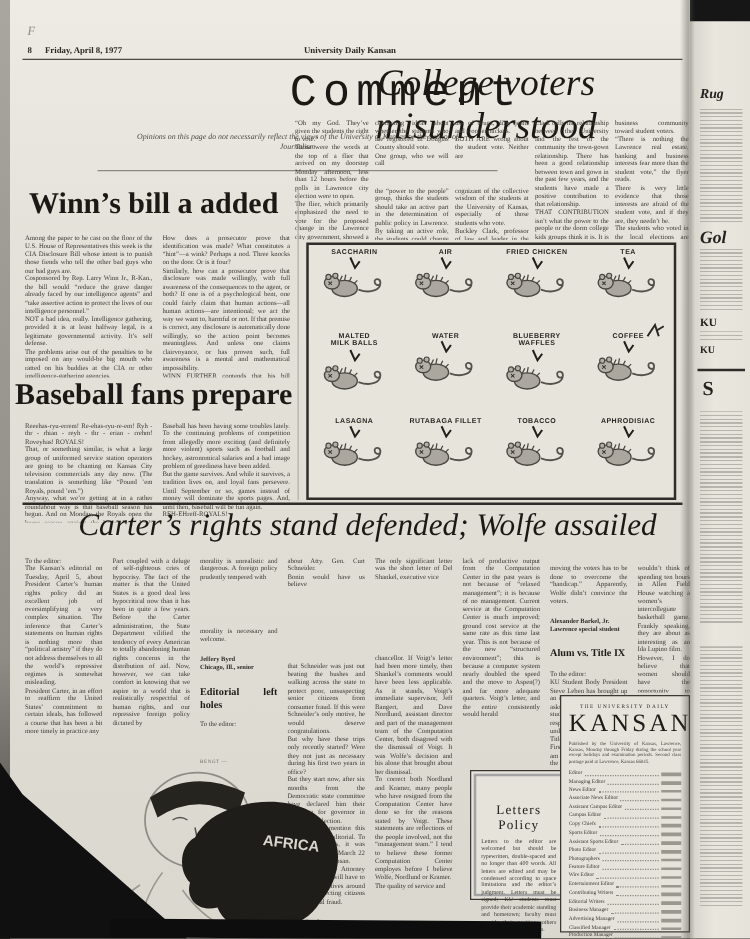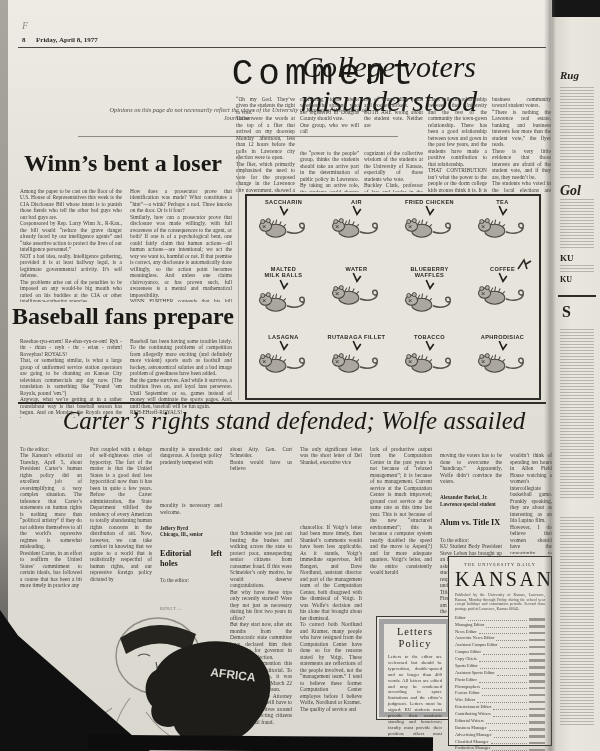--- a/index.html
+++ b/index.html
@@ -41,21 +41,21 @@
     letter-spacing:.4px; color:#2a2825; text-align:center; white-space:pre-line; line-height:1.1; }
 
   .lsub { font-weight:bold; font-size:8.2px; color:#1d1b17; margin:3px 0 2px; white-space:normal; }
   .sig { font-weight:bold; font-size:5.2px; color:#2e2c28; margin:2px 0; white-space:pre-line; text-align:left; }
   .small-lead { margin-bottom:1px; }
 
   .readers-box { position:absolute; border-top:1px solid #4a4843; text-align:center; padding-top:6px; }
   .readers-title { font-size:19px; letter-spacing:7px; color:#1d1b17; }
 
   .policy-box { position:absolute; border:1px solid #3a3833; padding:2px; background:#e6e3db; }
-  .policy-inner { border:5px solid #a3a3a3; padding:0 4px; height:100%; }
+  .policy-inner { border:2px solid #a3a3a3; padding:20px 4px; height:100%; }
   .policy-title { text-align:center; font-size:10.5px; letter-spacing:1px; color:#23211d; line-height:1.15; margin:2px 0 4px; white-space:pre-line; }
   .policy-body { font-size:4.7px; line-height:1.25; text-align:justify; color:#3c3a35; }
 
   .kansan-box { position:absolute; border:1px solid #3a3833; background:#e6e3db; padding:5px 6px; }
   .kansan-top { text-align:center; font-size:4.2px; letter-spacing:1.2px; color:#2e2c28; }
   .kansan-name { text-align:center; font-size:20px; letter-spacing:2.5px; color:#1d1b17; margin:1px 0 2px; }
   .kansan-info { font-size:3.9px; line-height:1.2; text-align:justify; color:#4a4843; margin-bottom:3px; }
   .role-row { display:flex; align-items:flex-end; font-size:4.3px; color:#3c3a35; line-height:1.6; }
   .role-lead { flex:1; border-bottom:1px dotted #8d8a84; margin:0 2px 1px; }
   .role-blur { width:16px; height:2.5px; background:#9a978f; margin-bottom:1px; }
@@ -105,20 +105,21 @@
     <div class="sliver-h" style="left:10px;top:286px;font-size:16px">S</div>
     <div class="bars" style="left:8px;top:312px;width:34px;height:170px"></div>
     <div class="bars" style="left:8px;top:500px;width:34px;height:210px"></div>
   </div>
 
   <div class="paper-main">
 
     <div class="pencil" style="left:14px;top:20px">F</div>
     <div class="hdr-small" style="left:14px;top:36px">8</div>
     <div class="hdr-small" style="left:28px;top:36px">Friday, April 8, 1977</div>
+    <div class="hdr-small" style="left:0;right:0;top:36px;text-align:center">University Daily Kansan</div>
     <div class="rule" style="left:10px;top:47px;width:528px"></div>
 
     <div class="masthead-title" style="left:50px;top:54px;width:360px">Comment</div>
     <div class="masthead-sub" style="left:95px;top:106px;width:270px">Opinions on this page do not necessarily reflect the views of the University of Kansas or the School of Journalism</div>
     <div class="rule" style="left:70px;top:136px;width:320px;background:#8d8a84"></div>
 
     <div class="headline-i" style="left:222px;top:50px;width:318px;font-size:30px">College voters misunderstood</div>
     <div class="txt" style="left:228px;top:96px;width:59px;height:96px">“Oh my God. They’ve given the students the right to vote.”
 Those were the words at the top of a flier that arrived on my doorstep Monday afternoon, less than 12 hours before the polls in Lawrence city election were to open.
 The flier, which primarily emphasized the need to vote for the proposed change in the Lawrence city government, showed a picture of Judy Garland talking to a jackass that was wearing a suit. The words were displayed as they appeared to be attributed to Miss Garland.
@@ -136,21 +137,21 @@
 Were student interest to increase, as Clark thinks it should, both groups would be surprised at the positive results.</div>
 
     <div class="txt" style="left:292px;top:150px;width:59px;height:42px">the “power to the people” group, thinks the students should take an active part in the determination of public policy in Lawrence. By taking an active role, the students could change the social and economic framework of this community, the power to the people group thinks.
 The other group, which we will call the “dorm college kids” group, thinks that if the dorm college kids are active in local politics, the city will be</div>
     <div class="txt" style="left:356px;top:150px;width:59px;height:42px">cognizant of the collective wisdom of the students at the University of Kansas, especially of those students who vote.
 Buckley Clark, professor of law and leader in the city commission race, said Wednesday that the community, in general, had an unfounded fear of the potential college voters.
 Students should take a more active roll, Clark said, and if they did, the entire community would benefit.</div>
 
     <div class="vrule" style="left:230px;top:150px;height:250px"></div>
 
-    <div class="headline-b" style="left:8px;top:150px;width:214px;font-size:24px">Winn’s bent a loser</div>
+    <div class="headline-b" style="left:8px;top:150px;width:214px;font-size:24px">Winn’s bill a added</div>
     <div class="txt" style="left:12px;top:188px;width:102px;height:114px">Among the paper to be cast on the floor of the U.S. House of Representatives this week is the CIA Disclosure Bill whose intent is to punish those fiends who tell the other bad guys who our bad guys are.
 Cosponsored by Rep. Larry Winn Jr., R-Kan., the bill would “reduce the grave danger already faced by our intelligence agents” and “take assertive action to protect the lives of our intelligence personnel.”
 NOT a bad idea, really. Intelligence gathering, provided it is at least halfway legal, is a legitimate governmental activity. It’s self defense.
 The problems arise out of the penalties to be imposed on any would-be big mouth who ratted on his buddies at the CIA or other intelligence-gathering agencies.
 The particulars of the bill, as stated in one of Winn’s numerous press releases, say:
 “This bill will provide up to 10 years in prison and a $10,000 fine for identifying or hinting at the identity of any person who at anytime has been engaged in intelligence activities.
 “In the case of any agency employe or ex-employe who has pledged secrecy, the bill stipulates the prosecutors must prove only that the disclosure was made ‘willingly.’
 “. . . For all other persons, the prosecutor must prove that the identification was made with the awareness that the consequences may threaten the safety of the particular agent . . .”
 WE RUN into legal trouble immediately.</div>
     <div class="txt" style="left:122px;top:188px;width:102px;height:114px">How does a prosecutor prove that identification was made? What constitutes a “hint”—a wink? Perhaps a nod. Three knocks on the door. Or is it four?

